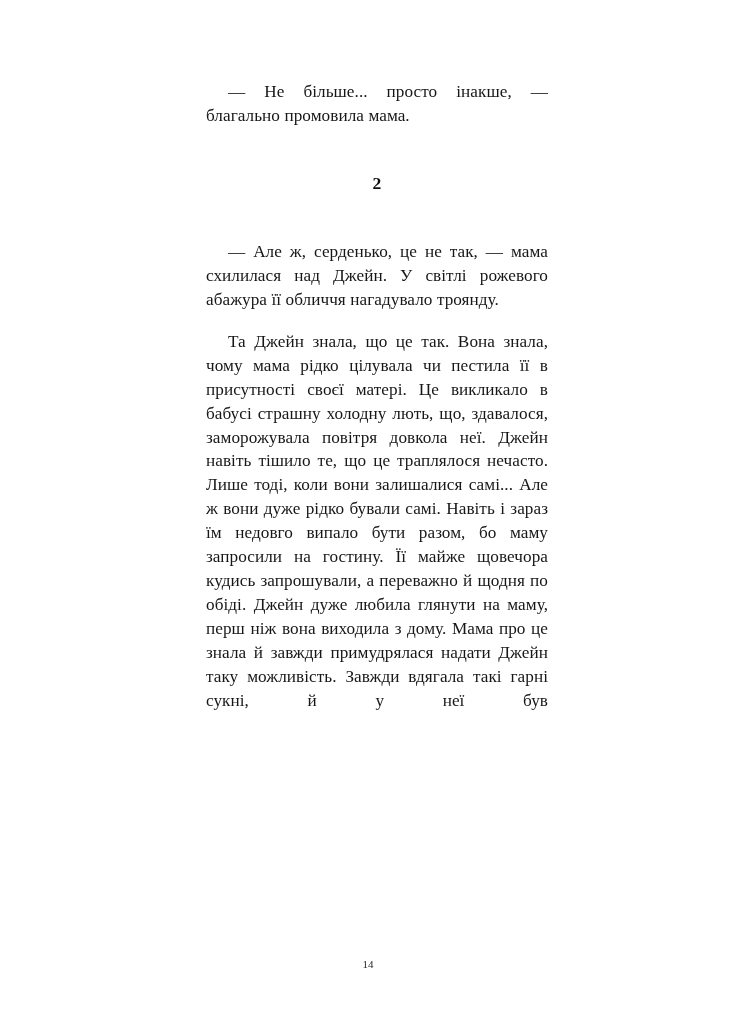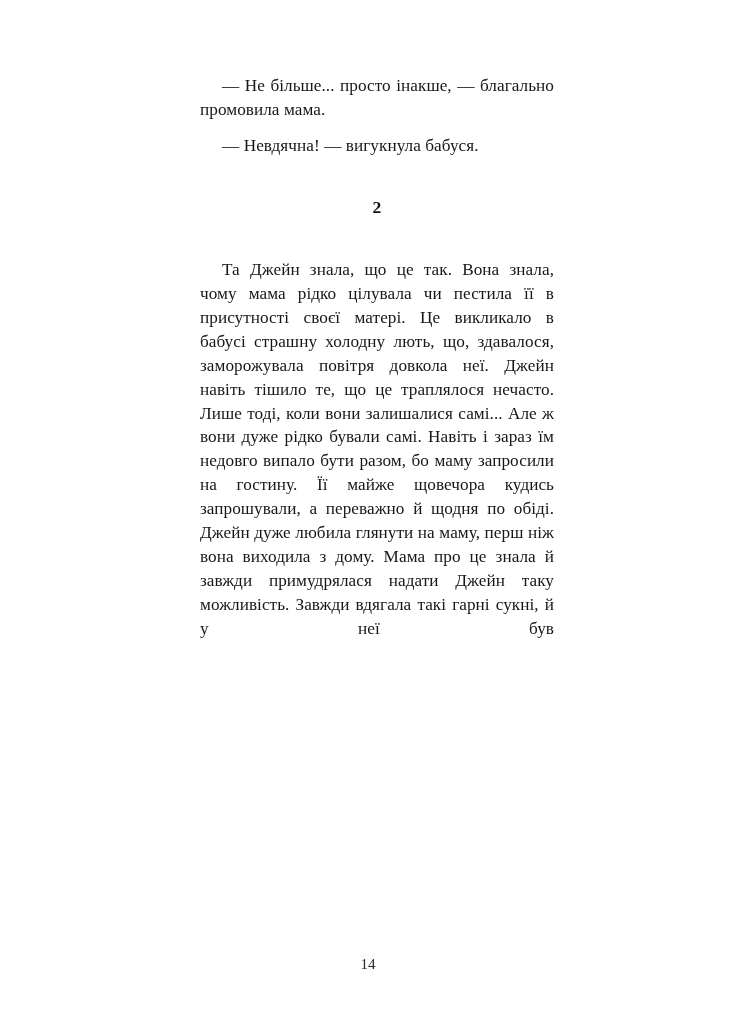--- a/index.html
+++ b/index.html
@@ -24,21 +24,21 @@
   }
 
   .text-block {
     position: absolute;
     left: 188px;
     top: 62px;
     width: 378px;
   }
 
   p.para {
-    margin: 12px;
+    margin: 18px;
     font-size: 17.2px;
     line-height: 23.95px;
     text-align: justify;
     text-indent: 22px;
     -webkit-hyphens: manual;
     hyphens: manual;
     word-spacing: 0.1px;
     letter-spacing: 0.05px;
     color: #171717;
   }
@@ -66,45 +66,45 @@
   .gap-after-chapter {
     height: 26px;
   }
 
   .page-number {
     position: absolute;
     left: 0;
     right: 0;
     top: 955px;
     text-align: center;
-    font-size: 15px;
+    font-size: 11px;
     line-height: 18px;
     color: #2a2a2a;
     font-family: "Liberation Serif", "DejaVu Serif", serif;
   }
 </style>
 </head>
 <body>
 
 <div class="page">
 
   <div class="text-block">
 
     <p class="para">— Не більше... просто інакше, — благально промовила мама.</p>
 
-    <p class="para">— Невдячна! — вигукнула бабуся.</p>
 
 
     <div class="gap-before-chapter"></div>
 
     <p class="chapter-number">2</p>
 
     <div class="gap-after-chapter"></div>
 
 
+    <p class="para">— Але ж, серденько, це не так, — мама схилилася над Джейн. У світлі рожевого абажура її обличчя нагадувало троянду.</p>
 
     <p class="para full-justify">Та Джейн знала, що це так. Вона знала, чому мама рідко цілувала чи пестила її в присутності своєї матері. Це викликало в бабусі страшну холодну лють, що, здавалося, заморожувала повітря довкола неї. Джейн навіть тішило те, що це траплялося нечасто. Лише тоді, коли вони залишалися самі... Але ж вони дуже рідко бували самі. Навіть і зараз їм недовго випало бути разом, бо маму запросили на гостину. Її майже щовечора кудись запрошували, а переважно й щодня по обіді. Джейн дуже любила глянути на маму, перш ніж вона виходила з дому. Мама про це знала й завжди примудрялася надати Джейн таку можливість. Завжди вдягала такі гарні сукні, й у неї був</p>
 
   </div>
 
   <div class="page-number">14</div>
 
 </div>
 
 </body></html>

